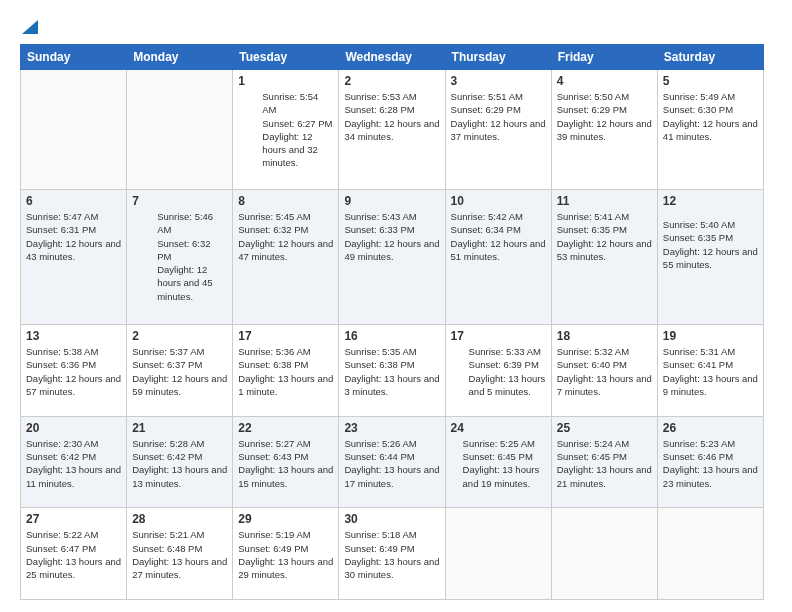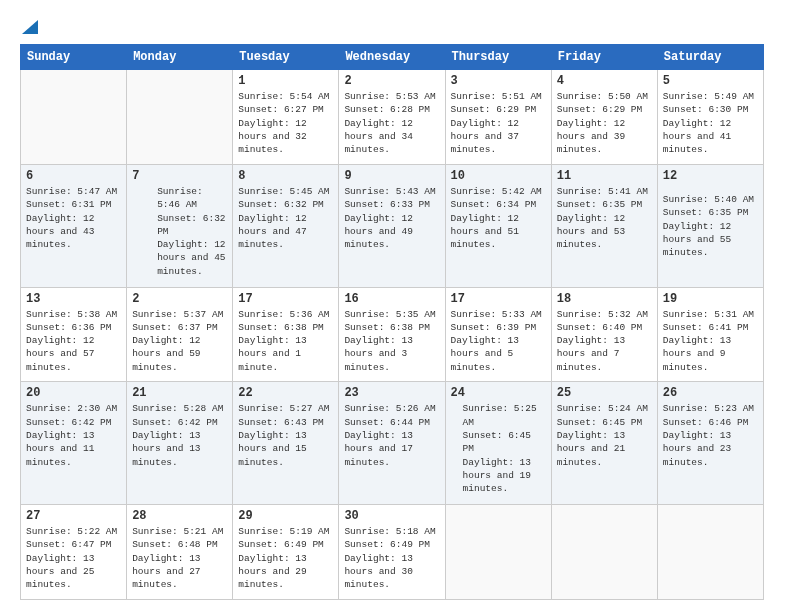--- a/index.html
+++ b/index.html
@@ -9,21 +9,20 @@
       width: 792px;
       height: 612px;
       overflow: hidden;
     }
     .page {
       width: 792px;
       height: 612px;
       padding: 16px 28px 12px 20px;
       display: flex;
       flex-direction: column;
-      font-family: Liberation Mono, monospace;
     }
     .header {
       display: flex;
       justify-content: space-between;
       align-items: flex-start;
       margin-bottom: 10px;
     }
     .logo {
       display: flex;
       flex-direction: column;
@@ -119,21 +118,21 @@
           <th>Friday</th>
           <th>Saturday</th>
         </tr>
     </thead>
     <tbody id="calendar-body">
         <tr>
           <td class="empty-cell"></td>
           <td class="empty-cell"></td>
           <td>
             <span class="day-number">1</span>
-            <div class="day-info" style="white-space: pre-line;">Sunrise: 5:54 AM
+            <div class="day-info" style="white-space: pre-line; margin-left: 24px;">Sunrise: 5:54 AM
 Sunset: 6:27 PM
 Daylight: 12 hours and 32 minutes.</div>
           </td>
           <td>
             <span class="day-number">2</span>
             <div class="day-info" style="white-space: pre-line;">Sunrise: 5:53 AM
 Sunset: 6:28 PM
 Daylight: 12 hours and 34 minutes.</div>
           </td>
           <td>
@@ -219,21 +218,21 @@
 Daylight: 13 hours and 1 minute.</div>
           </td>
           <td>
             <span class="day-number">16</span>
             <div class="day-info" style="white-space: pre-line;">Sunrise: 5:35 AM
 Sunset: 6:38 PM
 Daylight: 13 hours and 3 minutes.</div>
           </td>
           <td>
             <span class="day-number">17</span>
-            <div class="day-info" style="white-space: pre-line;">Sunrise: 5:33 AM
+            <div class="day-info" style="white-space: pre-line; margin-left: 18px;">Sunrise: 5:33 AM
 Sunset: 6:39 PM
 Daylight: 13 hours and 5 minutes.</div>
           </td>
           <td>
             <span class="day-number">18</span>
             <div class="day-info" style="white-space: pre-line;">Sunrise: 5:32 AM
 Sunset: 6:40 PM
 Daylight: 13 hours and 7 minutes.</div>
           </td>
           <td>

